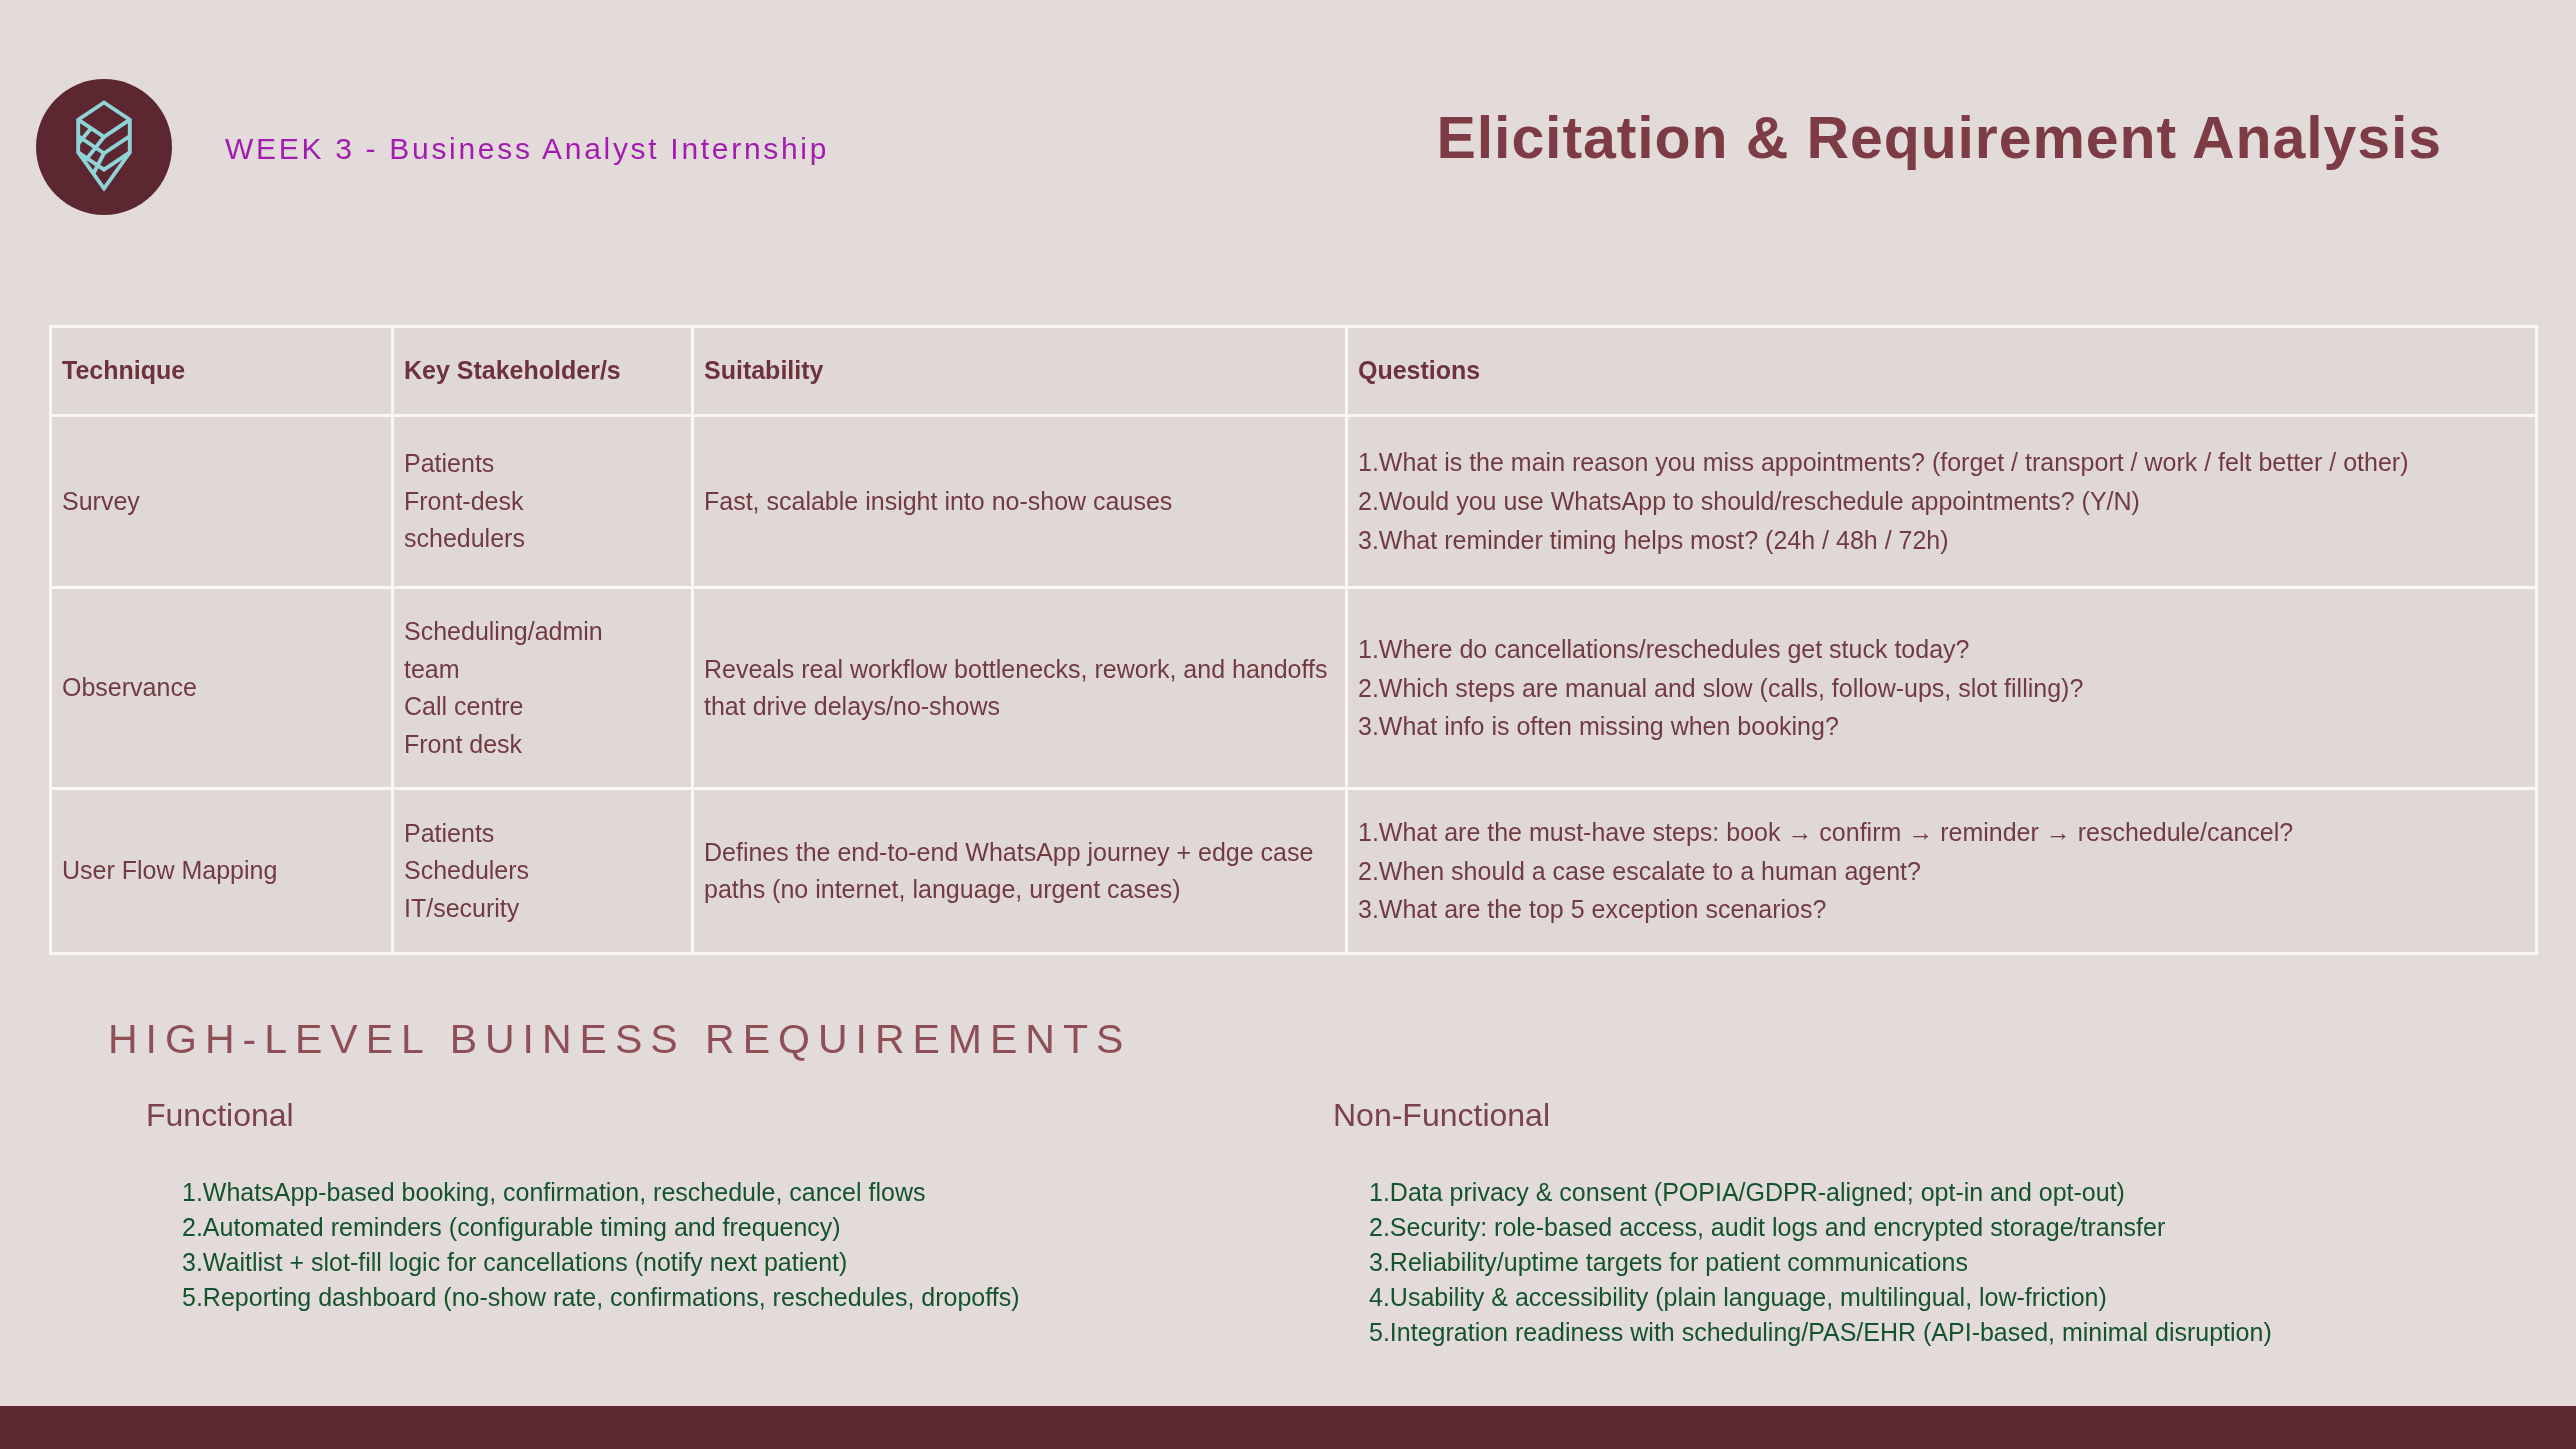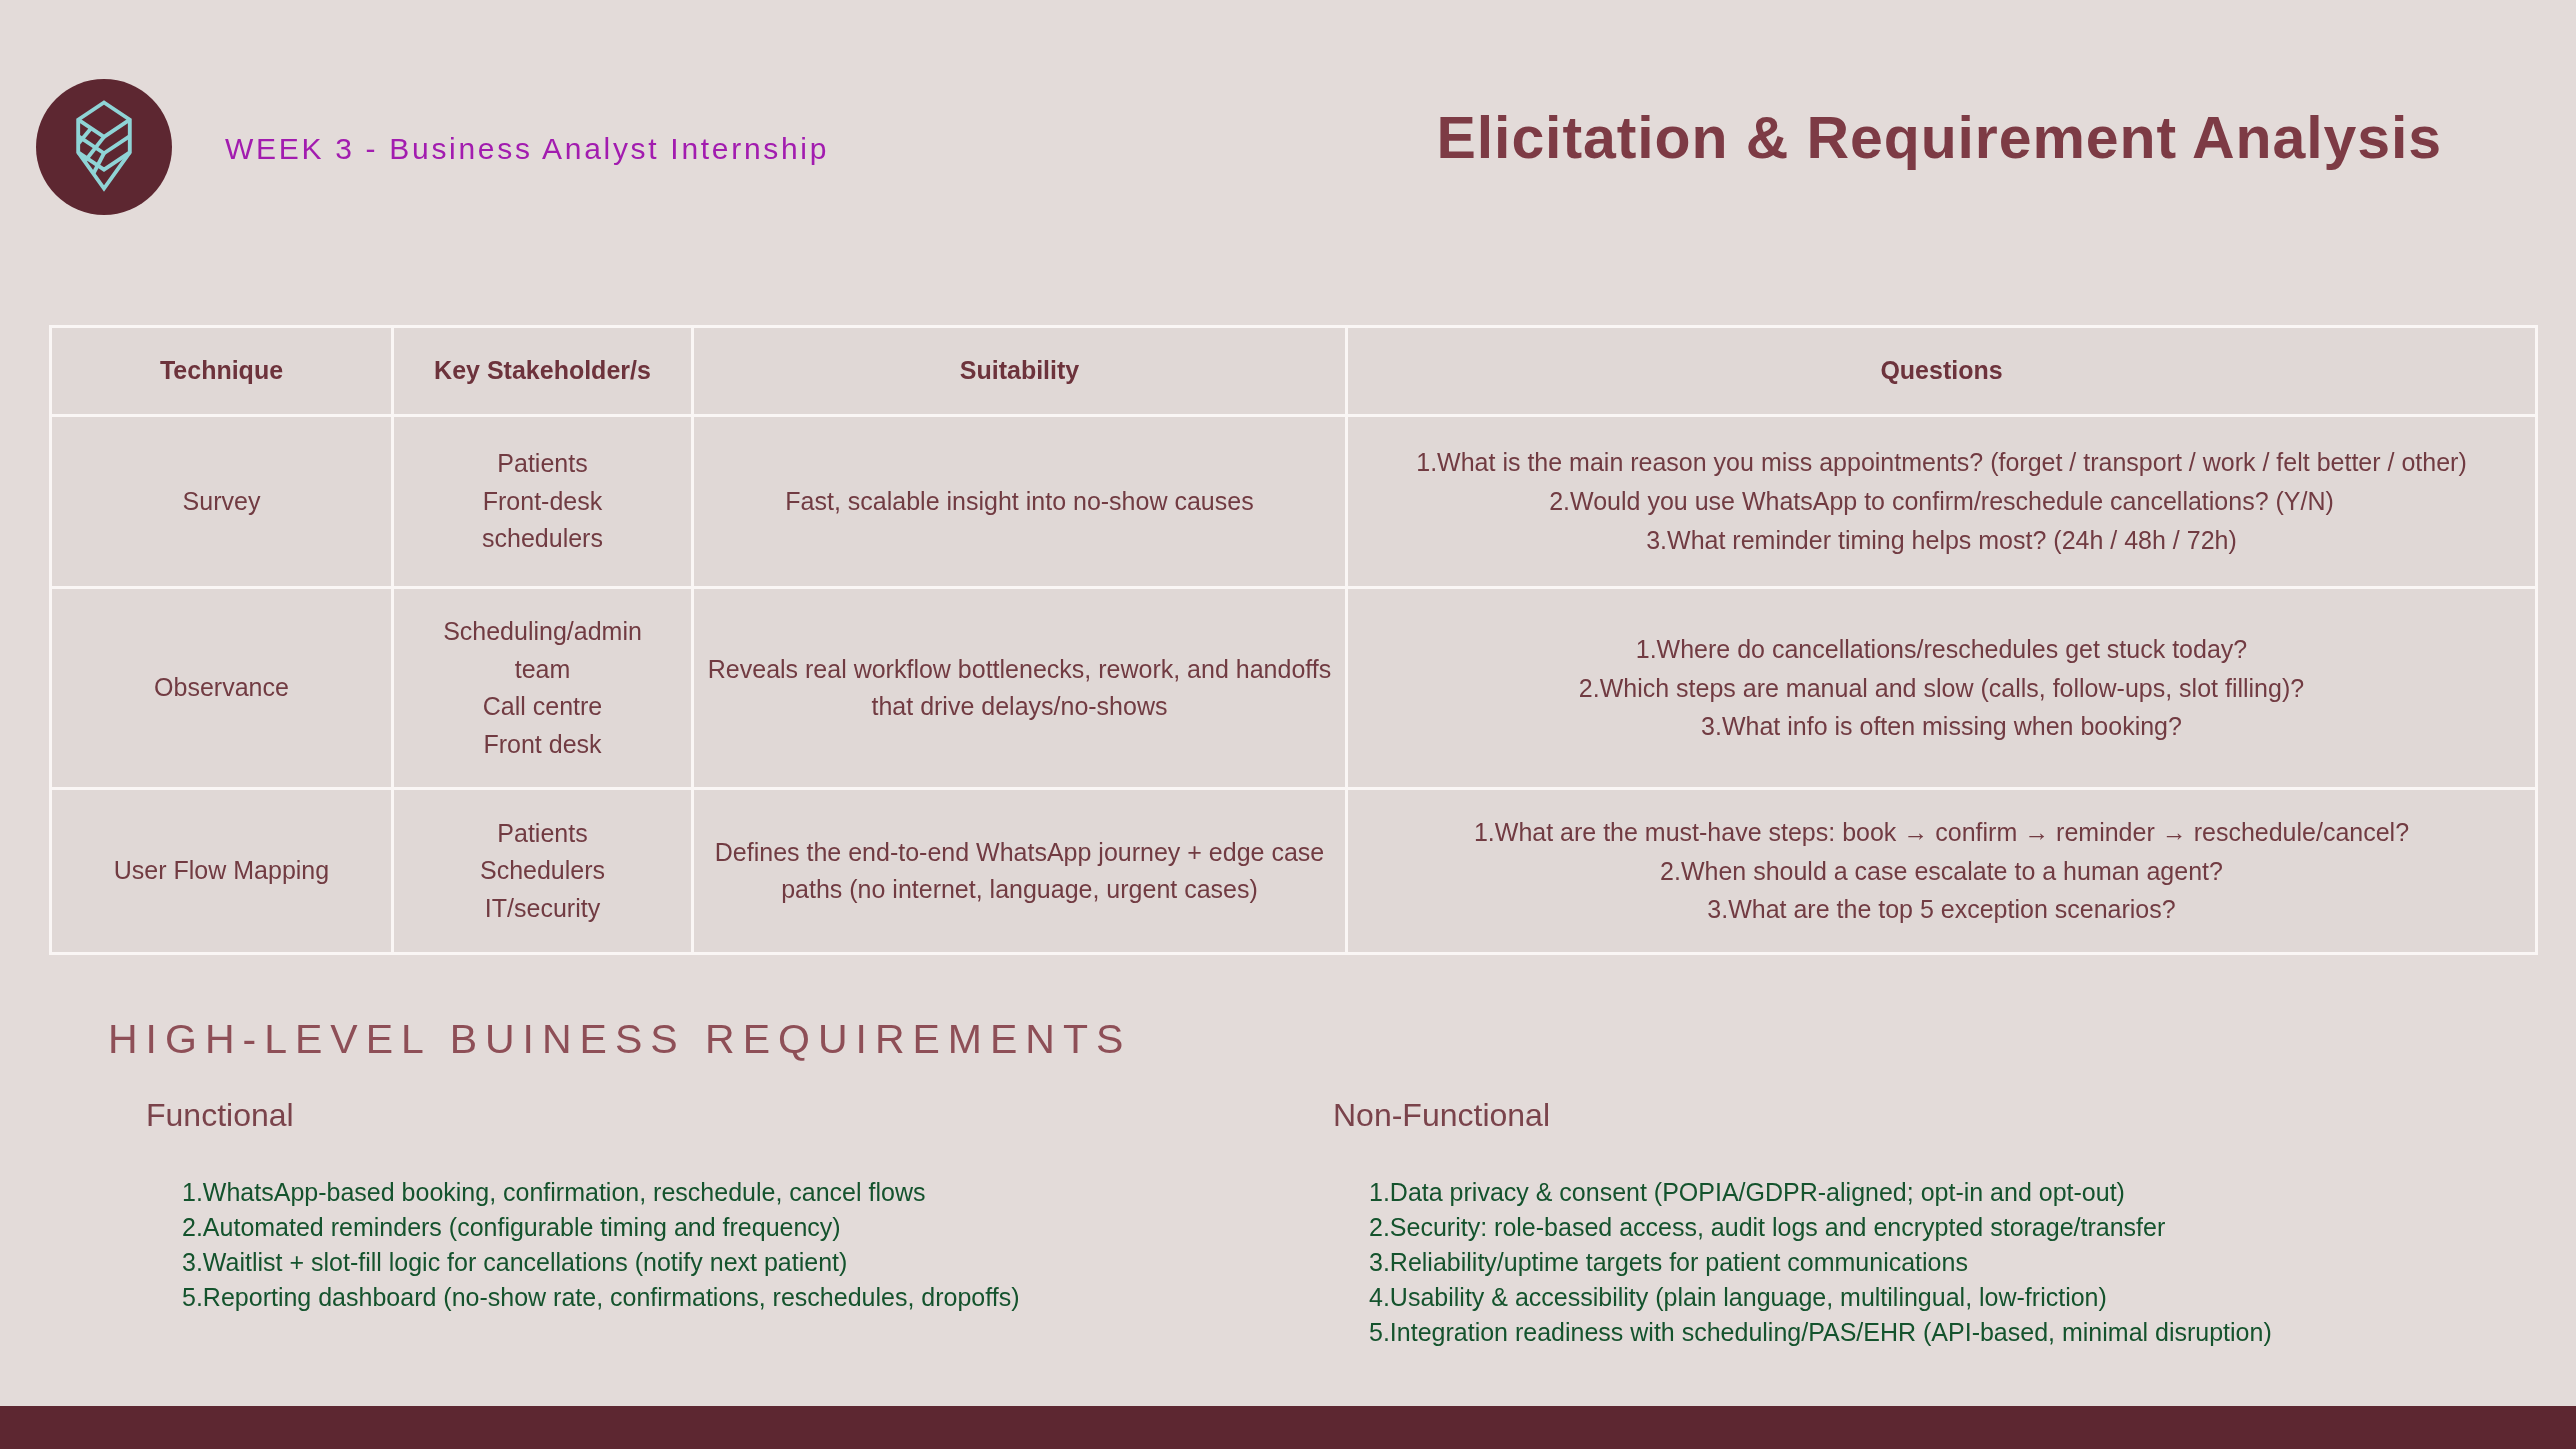--- a/index.html
+++ b/index.html
@@ -31,21 +31,21 @@
 
   
   table.elicitation {
     position: absolute; left: 49px; top: 325px;
     width: 2485px; border-collapse: collapse; table-layout: fixed;
   }
   table.elicitation th, table.elicitation td {
     border: 3.6px solid #faf6f5;
     background: #e0d8d6;
     vertical-align: middle;
-    text-align: center;
+    text-align: left;
     font-size: 25px;
     line-height: 1.5;
     color: #713b42;
     padding: 9px 10px;
   }
   table.elicitation th {
     font-weight: bold; color: #6d333c; font-size: 25px;
   }
   tr.hdr-row    { height: 89px; }
   tr.row-survey { height: 172px; }
@@ -117,21 +117,21 @@
   <tbody>
     <tr class="row-survey">
       <td>Survey</td>
       <td class="stakeholders">Patients
 Front-desk
 schedulers</td>
       <td>Fast, scalable insight into no-show causes</td>
       <td class="questions">
         <ol>
             <li><span class="q-num">1.</span><span>What is the main reason you miss appointments? (forget / transport / work / felt better / other)</span></li>
-            <li><span class="q-num">2.</span><span>Would you use WhatsApp to confirm/reschedule cancellations? (Y/N)</span></li>
+            <li><span class="q-num">2.</span><span>Would you use WhatsApp to should/reschedule appointments? (Y/N)</span></li>
             <li><span class="q-num">3.</span><span>What reminder timing helps most? (24h / 48h / 72h)</span></li>
           </ol>
       </td>
     </tr>
     <tr class="row-observ">
       <td>Observance</td>
       <td class="stakeholders">Scheduling/admin
 team
 Call centre
 Front desk</td>

